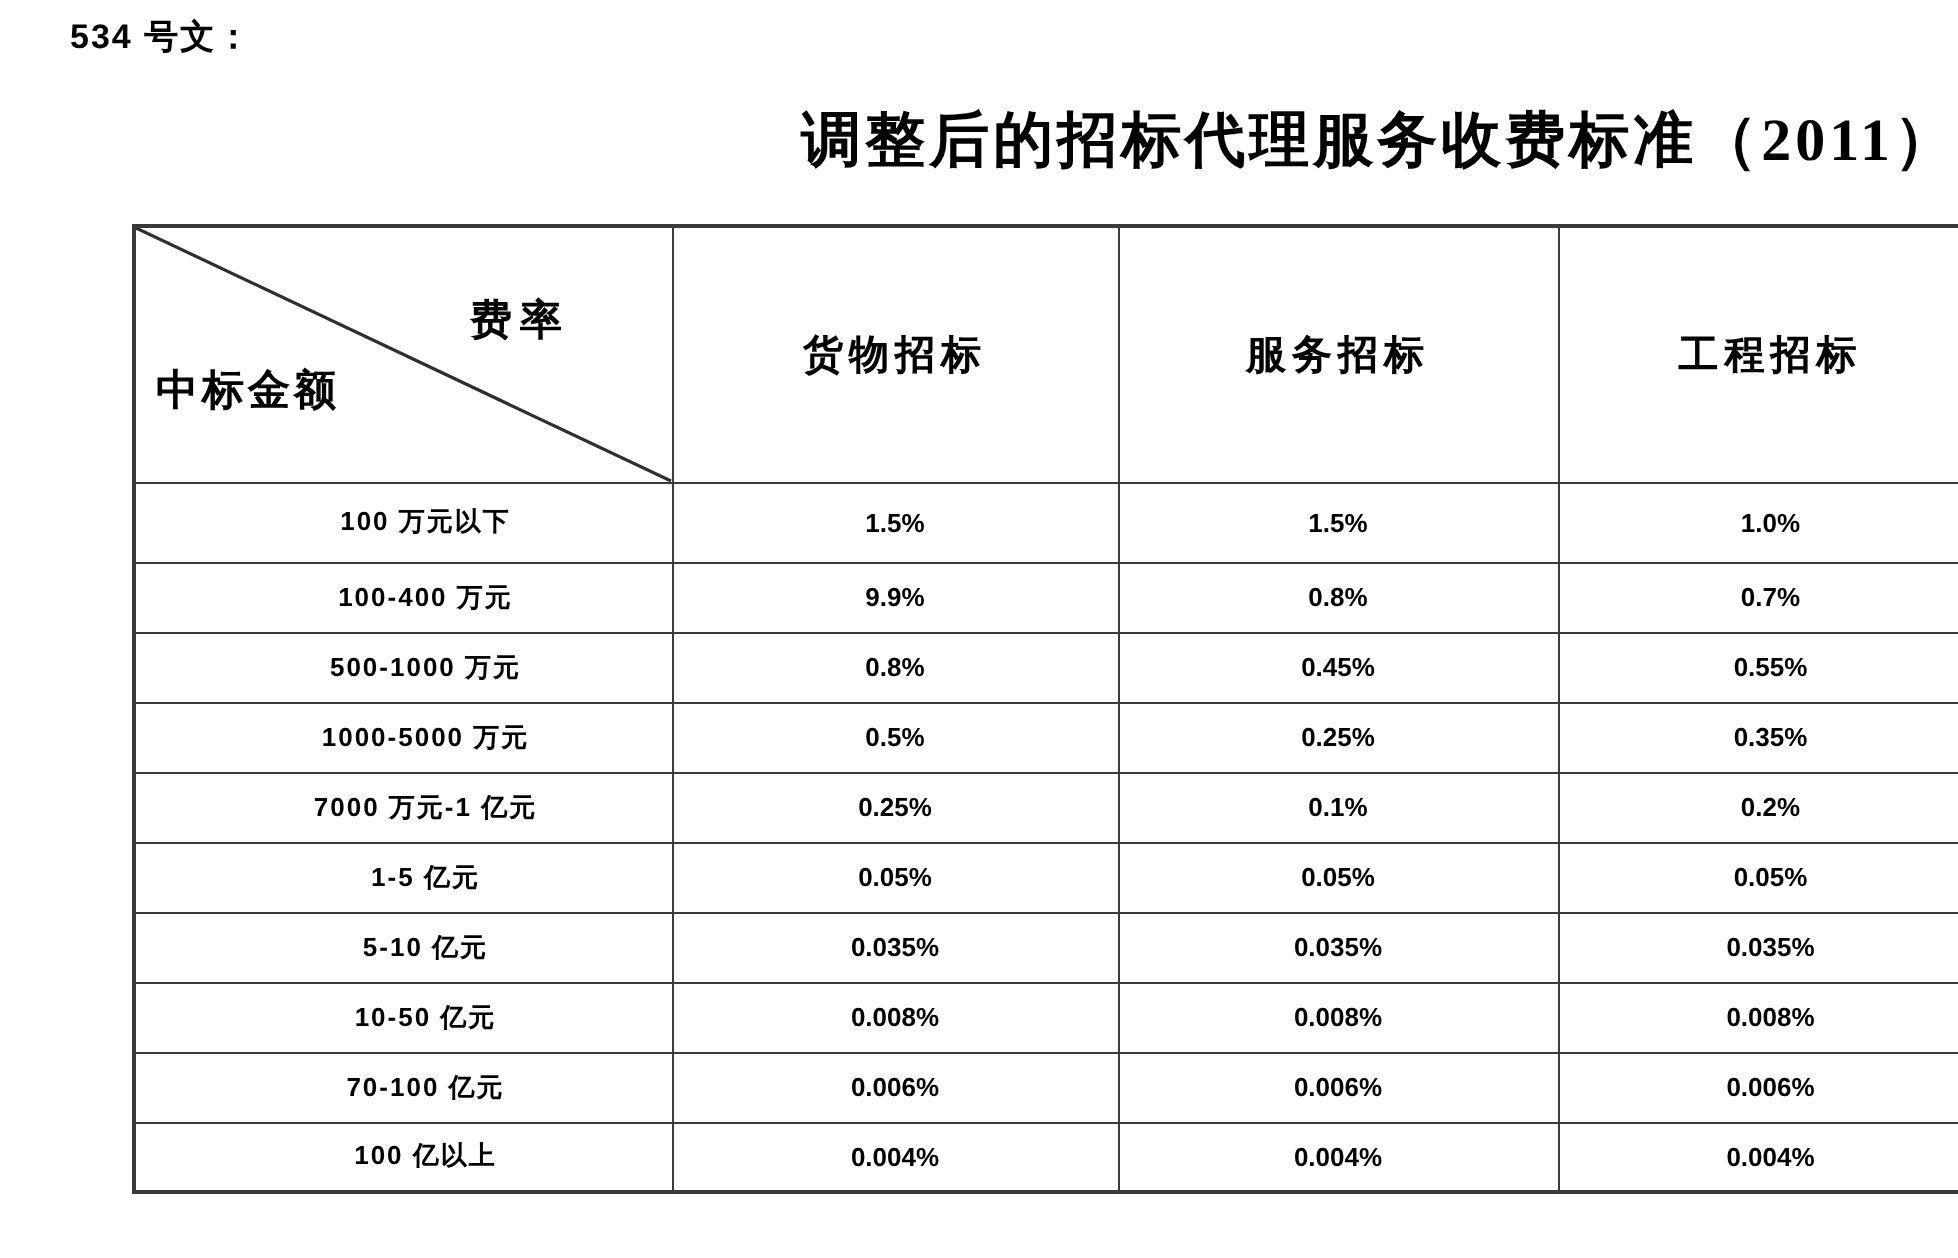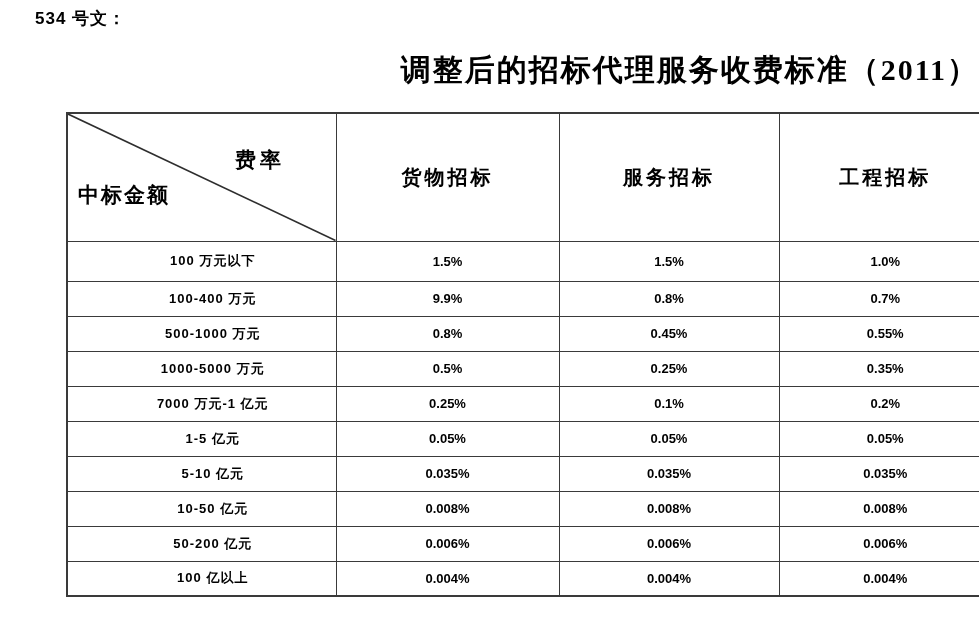--- a/index.html
+++ b/index.html
@@ -180,21 +180,21 @@
     <td class="rate-cell">0.035%</td>
     <td class="rate-cell">0.035%</td>
   </tr>
           <tr>
     <td class="amount-cell">10-50 亿元</td>
     <td class="rate-cell">0.008%</td>
     <td class="rate-cell">0.008%</td>
     <td class="rate-cell">0.008%</td>
   </tr>
           <tr>
-    <td class="amount-cell">50-200 亿元</td>
+    <td class="amount-cell">70-100 亿元</td>
     <td class="rate-cell">0.006%</td>
     <td class="rate-cell">0.006%</td>
     <td class="rate-cell">0.006%</td>
   </tr>
           <tr>
     <td class="amount-cell">100 亿以上</td>
     <td class="rate-cell">0.004%</td>
     <td class="rate-cell">0.004%</td>
     <td class="rate-cell">0.004%</td>
   </tr>

